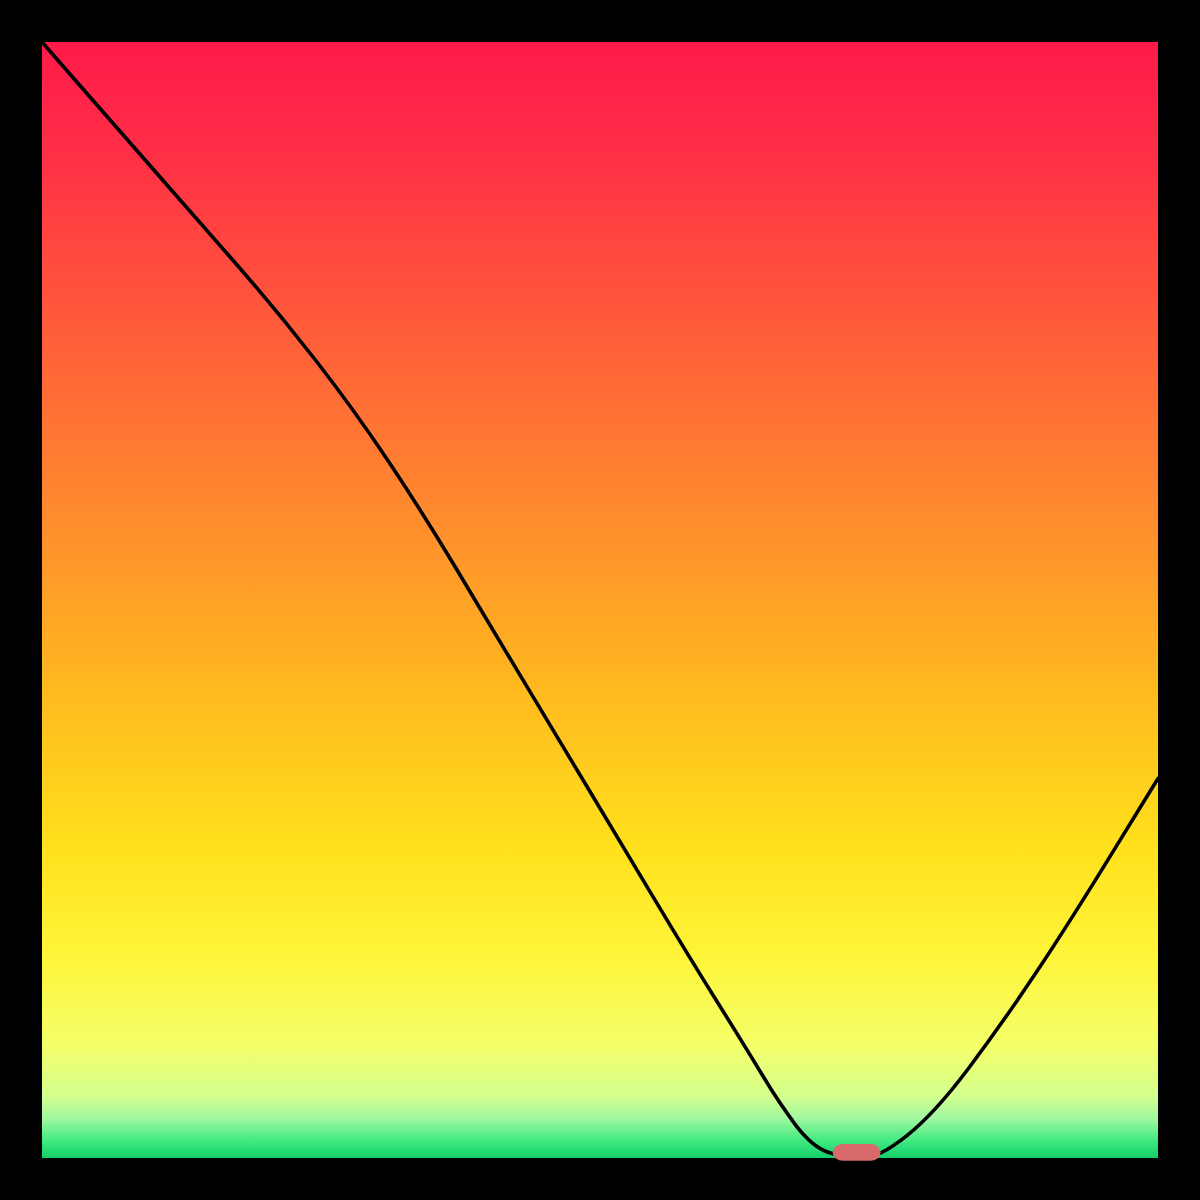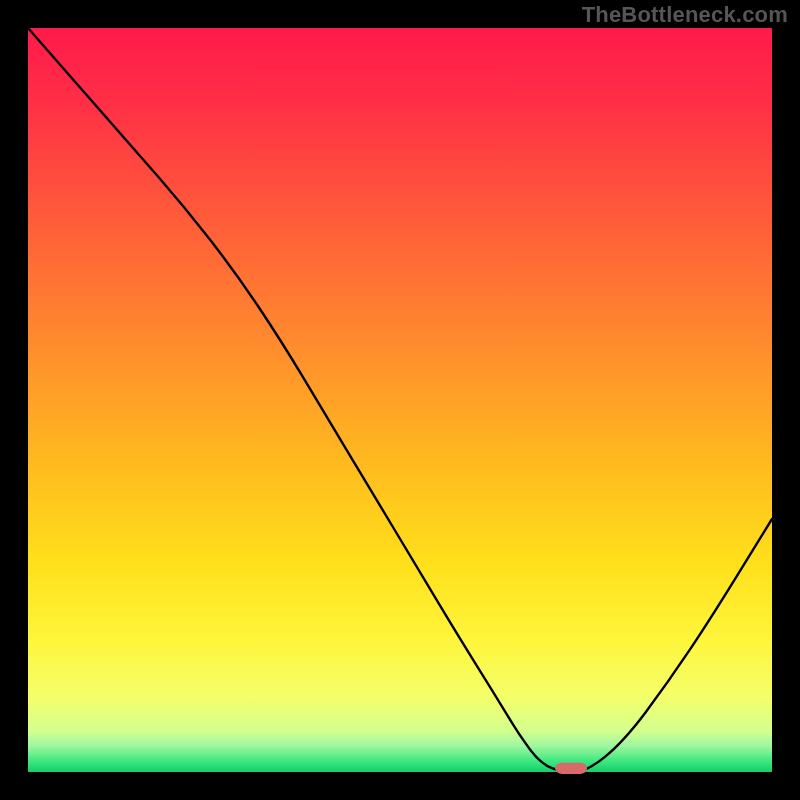--- a/index.html
+++ b/index.html
@@ -28,21 +28,20 @@
     user-select: none;
   }
   svg {
     display: block;
   }
 </style>
 </head>
 <body>
 <div class="frame">
 
-  <div class="watermark">TheBottleneck.com</div>
 
   <svg id="chart-svg" width="800" height="800">
     <defs>
       <linearGradient id="bgGrad" x1="0" y1="0" x2="0" y2="1">
 
       <stop offset="0.00%" stop-color="#ff1a4b"></stop>
           <stop offset="10.00%" stop-color="#ff2f46"></stop>
           <stop offset="25.00%" stop-color="#ff5a3a"></stop>
           <stop offset="42.00%" stop-color="#ff8a2e"></stop>
           <stop offset="58.00%" stop-color="#ffb91f"></stop>

